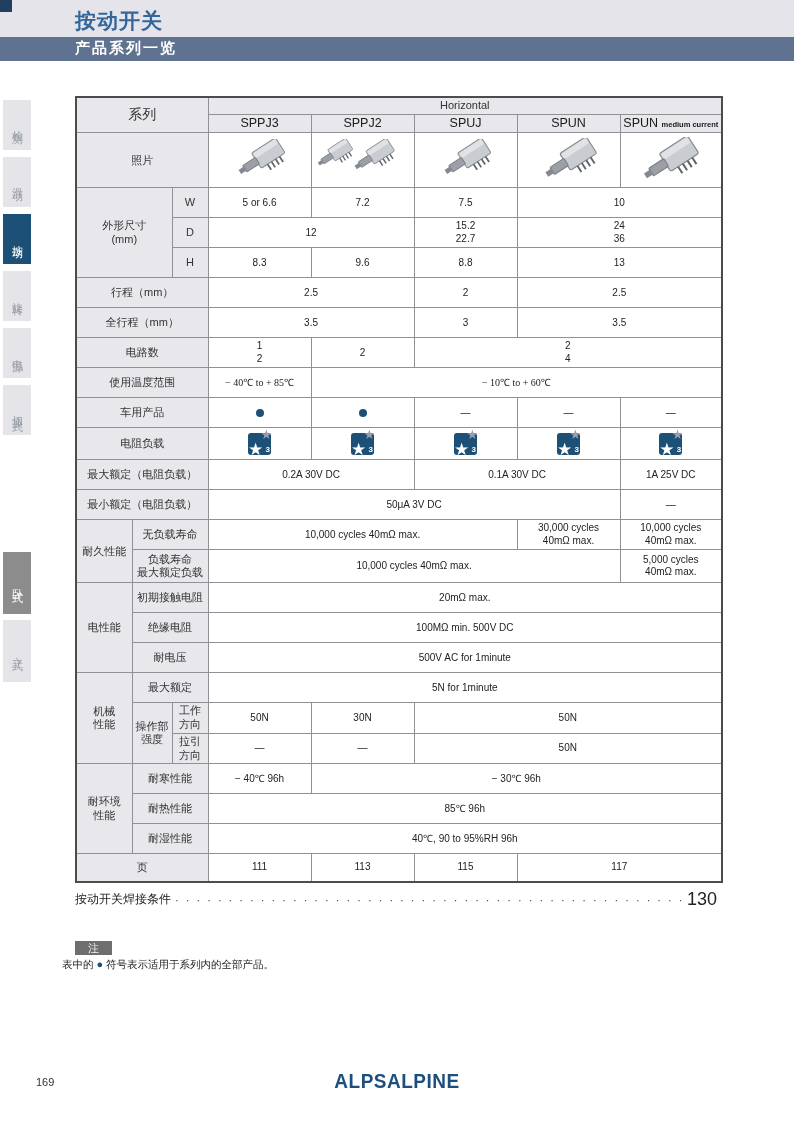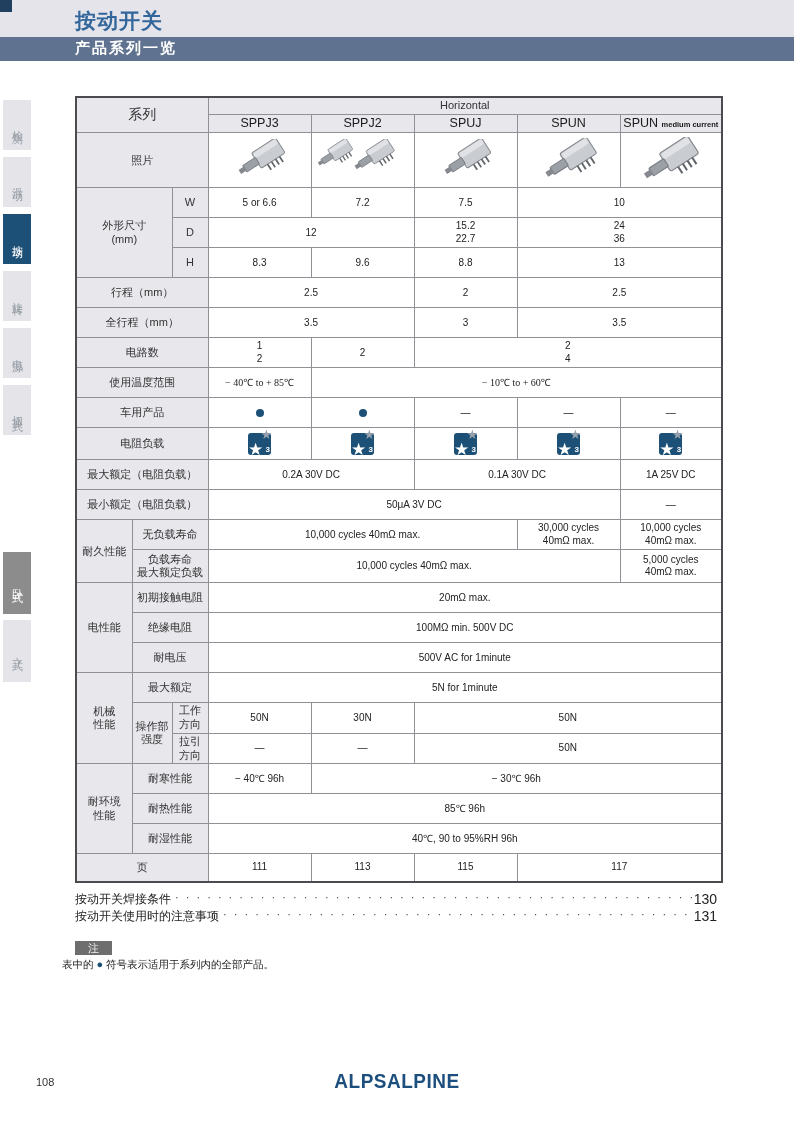--- a/index.html
+++ b/index.html
@@ -35,25 +35,25 @@
   td.dat{background:#fff; font-size:10px; color:#222;}
 
   .dot{display:inline-block; width:8px; height:8px; border-radius:50%; background:var(--accent); vertical-align:middle;}
 
   .lc{position:relative; display:inline-block; width:23px; height:22px; background:var(--accent); border-radius:3px; vertical-align:middle;}
   .lc .ghost{position:absolute; top:-6px; right:-1px; color:#98a2ae; font-size:13px;}
   .lc .star{position:absolute; left:0px; bottom:-3px; color:#fff; font-size:17px; line-height:1;}
   .lc .num{position:absolute; right:1px; bottom:0px; color:#fff; font-size:8px; font-weight:bold;}
 
   .flinks{position:absolute; left:75px; top:891px; width:642px;}
-  .flink{display:flex; align-items:flex-start; height:17px; font-size:12px; color:#222;}
+  .flink{display:flex; align-items:center; height:17px; font-size:12px; color:#222;}
   .flink .flabel{white-space:nowrap;}
   .flink .dots{flex:1; overflow:hidden; white-space:nowrap; color:#444; font-size:11px; letter-spacing:2px; padding:0 4px;}
   .flink .dots::after{content:"· · · · · · · · · · · · · · · · · · · · · · · · · · · · · · · · · · · · · · · · · · · · · · · · · · · · · · · · · · · ·";}
-  .flink .fpage{font-size:14px;}
+  .flink .fpage{font-size:18px;}
 
   .notebox{position:absolute; left:75px; top:941px; width:37px; height:14px; background:var(--notebg);
     color:#f2f2f2; font-size:11px; text-align:center; line-height:14px;}
   .notetext{position:absolute; left:62px; top:958px; font-size:10.5px; color:#222;text-align:right;}
   .notetext .bluedot{color:var(--accent); font-size:11px;}
 
   .page-number{position:absolute; left:36px; top:1076px; font-size:11px; color:#333;}
   .brand{position:absolute; left:0; top:1071px; width:794px; text-align:center;
     color:var(--logo); font-size:19px; font-weight:bold; letter-spacing:0.5px; transform:scaleY(1.05);}
 </style>
@@ -325,28 +325,23 @@
       </tr>
     </tbody>
   </table>
 
 <div class="flinks">
   <div class="flink">
     <span class="flabel">按动开关焊接条件</span>
     <span class="dots"></span>
     <span class="fpage">130</span>
   </div>
-  <div class="flink">
-    <span class="flabel">按动开关使用时的注意事项</span>
-    <span class="dots"></span>
-    <span class="fpage">131</span>
-  </div>
 </div>
 
 <div class="notebox">注</div>
 <div class="notetext">
   <span>表中的</span>
   <span class="bluedot">●</span>
   <span>符号表示适用于系列内的全部产品。</span>
 </div>
 
-<div class="page-number">108</div>
+<div class="page-number">169</div>
 <div class="brand">ALPSALPINE</div>
 
 </body></html>

